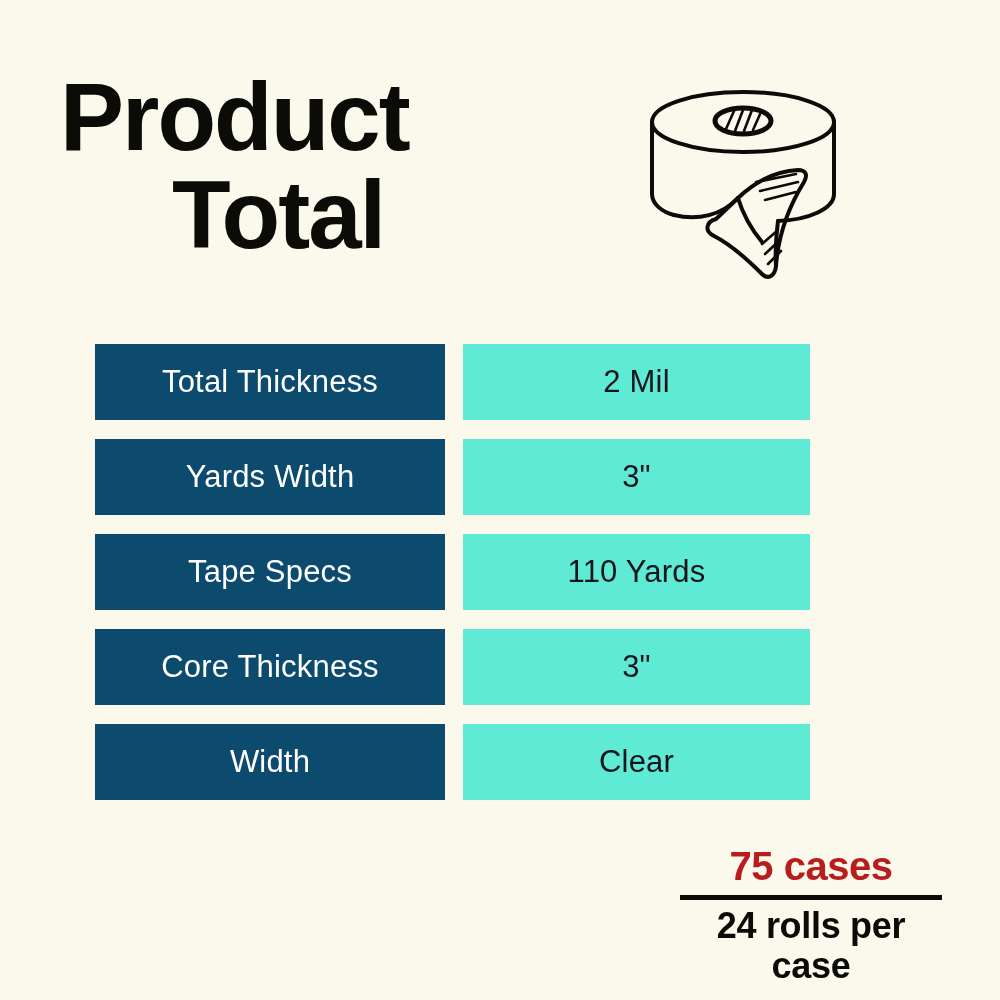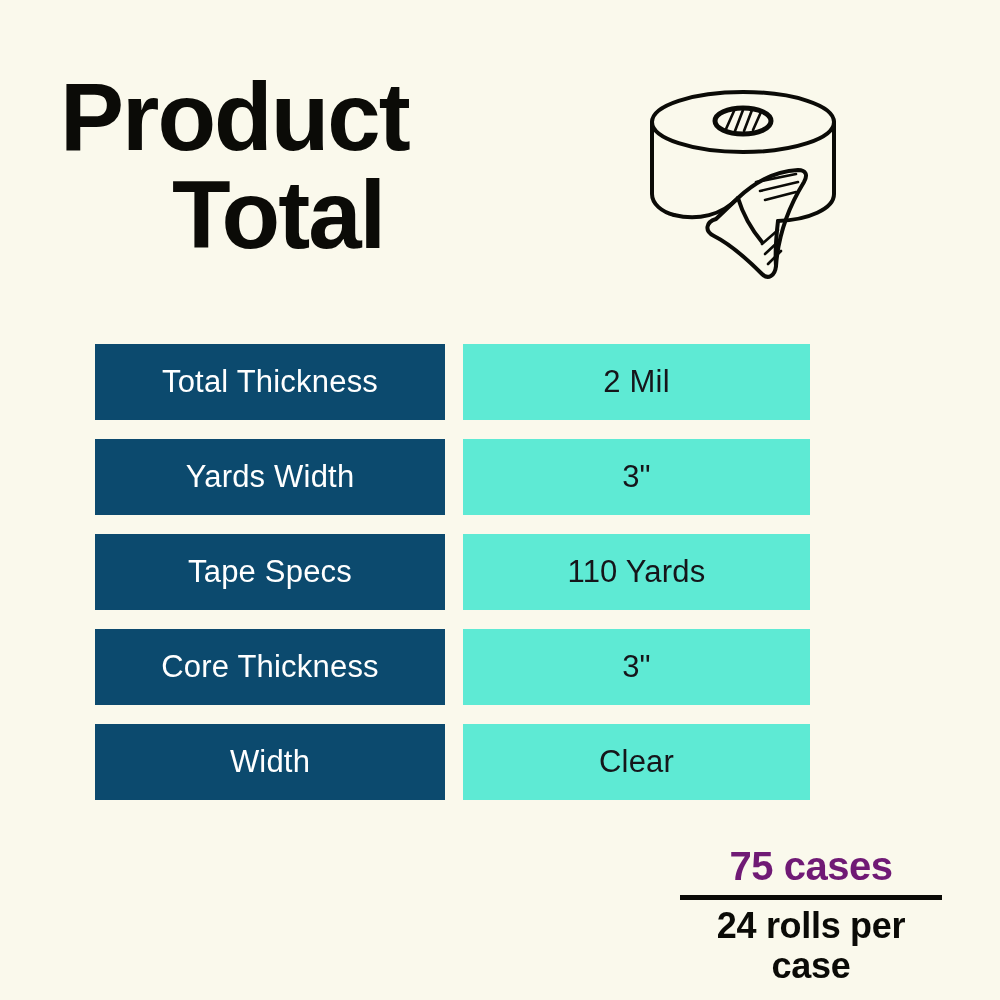--- a/index.html
+++ b/index.html
@@ -100,21 +100,21 @@
   .footer {
     position: absolute;
     left: 680px;
     top: 845px;
     width: 262px;
     text-align: center;
   }
   .footer-primary {
     font-size: 40px;
     font-weight: bold;
-    color: #701a75;
+    color: #b91c1c;
     letter-spacing: -0.5px;
     line-height: 1.05;
   }
   .footer-rule {
     height: 5px;
     background: #0b0b07;
     margin: 8px 0 6px 0;
     width: 100%;
   }
   .footer-secondary {

